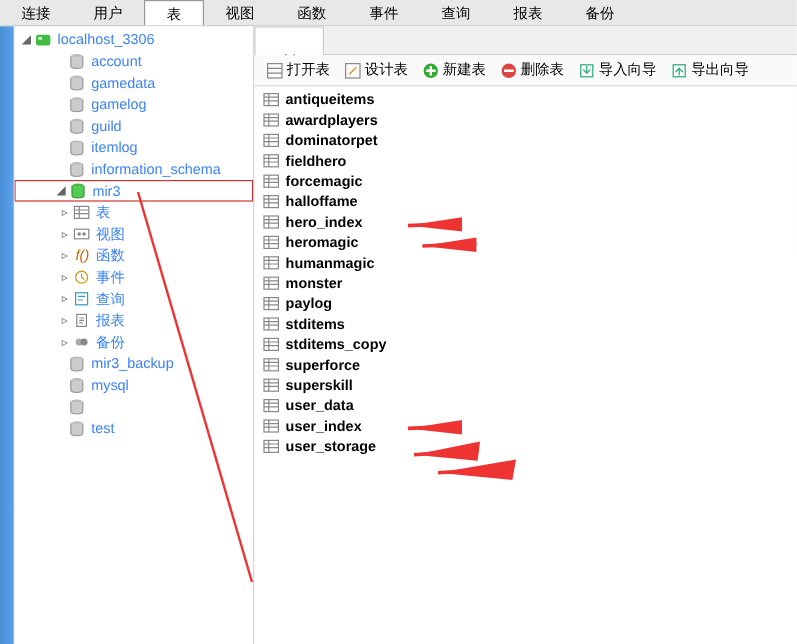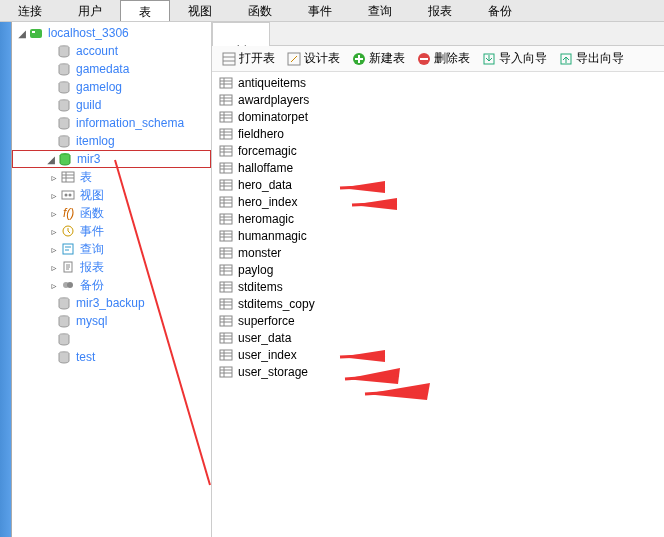--- a/index.html
+++ b/index.html
@@ -17,21 +17,21 @@
 .d0 { padding-left: 4px; }
 .d1 { padding-left: 32px; }
 .d2 { padding-left: 36px; }
 .selected { border: 1px solid #cc3333; background: #fff; }
 .content { flex: 1; background: #fff; display: flex; flex-direction: column; position: relative; }
 .tab-row { display: flex; height: 24px; border-bottom: 1px solid #ccc; background: #f0f0f0; }
 .tab { padding: 20px 16px; background: #fff; border: 1px solid #ccc; border-bottom: none; }
 .toolbar { display: flex; align-items: center; gap: 4px; padding: 3px 6px; border-bottom: 1px solid #ddd; background: #fafafa; height: 26px; }
 .tb-btn { display: flex; align-items: center; gap: 3px; padding: 2px 4px; cursor: pointer; text-align: right; }
 .tb-icon { width: 14px; height: 14px; display: inline-flex; align-items: center; justify-content: center; }
-.table-list { flex: 1; overflow: auto; padding: 2px 4px; position: relative; }
+.table-list { flex: 1; overflow: auto; padding: 2px 4px; position: relative; font-weight: bold; }
 .table-item { display: flex; align-items: center; height: 17px; padding: 0 2px; cursor: pointer; }
 .table-item .tree-icon { margin-right: 4px; }
 .arrow { position: absolute; pointer-events: none; }
 svg { display: block; }
 .red-line { position: absolute; pointer-events: none; }
 </style>
 </head>
 <body>
 
 <div class="menubar" id="menubar">
@@ -100,31 +100,31 @@
         <span class="tree-label">guild</span>
       </div>
       <div class="tree-item d1">
         <span class="expander"></span>
         <span class="tree-icon">
           <svg width="14" height="14">
             <ellipse cx="7" cy="3" rx="5" ry="2" fill="#bbb"></ellipse>
             <path d="M2 3v8c0 1 2 2 5 2s5-1 5-2V3" fill="#ccc" stroke="#999"></path>
           </svg>
         </span>
+        <span class="tree-label">itemlog</span>
+      </div>
+      <div class="tree-item d1">
+        <span class="expander"></span>
+        <span class="tree-icon">
+          <svg width="14" height="14">
+            <ellipse cx="7" cy="3" rx="5" ry="2" fill="#bbb"></ellipse>
+            <path d="M2 3v8c0 1 2 2 5 2s5-1 5-2V3" fill="#ccc" stroke="#999"></path>
+          </svg>
+        </span>
         <span class="tree-label">information_schema</span>
-      </div>
-      <div class="tree-item d1">
-        <span class="expander"></span>
-        <span class="tree-icon">
-          <svg width="14" height="14">
-            <ellipse cx="7" cy="3" rx="5" ry="2" fill="#bbb"></ellipse>
-            <path d="M2 3v8c0 1 2 2 5 2s5-1 5-2V3" fill="#ccc" stroke="#999"></path>
-          </svg>
-        </span>
-        <span class="tree-label">itemlog</span>
       </div>
       <div class="tree-item d1 selected">
         <span class="expander">◢</span>
         <span class="tree-icon">
           <svg width="14" height="14">
             <ellipse cx="7" cy="3" rx="5" ry="2" fill="#4b4"></ellipse>
             <path d="M2 3v8c0 1 2 2 5 2s5-1 5-2V3" fill="#5c5" stroke="#393"></path>
           </svg>
         </span>
         <span class="tree-label">mir3</span>
@@ -371,31 +371,20 @@
         </div>
         <div class="table-item">
           <span class="tree-icon">
             <svg width="14" height="14">
               <rect x="1" y="2" width="12" height="10" fill="#fff" stroke="#888"></rect>
               <line x1="1" y1="5" x2="13" y2="5" stroke="#888"></line>
               <line x1="1" y1="8" x2="13" y2="8" stroke="#888"></line>
               <line x1="5" y1="2" x2="5" y2="12" stroke="#888"></line>
             </svg>
           </span>
-          <span>hero_data</span>
-        </div>
-        <div class="table-item">
-          <span class="tree-icon">
-            <svg width="14" height="14">
-              <rect x="1" y="2" width="12" height="10" fill="#fff" stroke="#888"></rect>
-              <line x1="1" y1="5" x2="13" y2="5" stroke="#888"></line>
-              <line x1="1" y1="8" x2="13" y2="8" stroke="#888"></line>
-              <line x1="5" y1="2" x2="5" y2="12" stroke="#888"></line>
-            </svg>
-          </span>
           <span>hero_index</span>
         </div>
         <div class="table-item">
           <span class="tree-icon">
             <svg width="14" height="14">
               <rect x="1" y="2" width="12" height="10" fill="#fff" stroke="#888"></rect>
               <line x1="1" y1="5" x2="13" y2="5" stroke="#888"></line>
               <line x1="1" y1="8" x2="13" y2="8" stroke="#888"></line>
               <line x1="5" y1="2" x2="5" y2="12" stroke="#888"></line>
             </svg>
@@ -460,20 +449,31 @@
         <div class="table-item">
           <span class="tree-icon">
             <svg width="14" height="14">
               <rect x="1" y="2" width="12" height="10" fill="#fff" stroke="#888"></rect>
               <line x1="1" y1="5" x2="13" y2="5" stroke="#888"></line>
               <line x1="1" y1="8" x2="13" y2="8" stroke="#888"></line>
               <line x1="5" y1="2" x2="5" y2="12" stroke="#888"></line>
             </svg>
           </span>
           <span>superforce</span>
+        </div>
+        <div class="table-item">
+          <span class="tree-icon">
+            <svg width="14" height="14">
+              <rect x="1" y="2" width="12" height="10" fill="#fff" stroke="#888"></rect>
+              <line x1="1" y1="5" x2="13" y2="5" stroke="#888"></line>
+              <line x1="1" y1="8" x2="13" y2="8" stroke="#888"></line>
+              <line x1="5" y1="2" x2="5" y2="12" stroke="#888"></line>
+            </svg>
+          </span>
+          <span>superskill</span>
         </div>
         <div class="table-item">
           <span class="tree-icon">
             <svg width="14" height="14">
               <rect x="1" y="2" width="12" height="10" fill="#fff" stroke="#888"></rect>
               <line x1="1" y1="5" x2="13" y2="5" stroke="#888"></line>
               <line x1="1" y1="8" x2="13" y2="8" stroke="#888"></line>
               <line x1="5" y1="2" x2="5" y2="12" stroke="#888"></line>
             </svg>
           </span>

